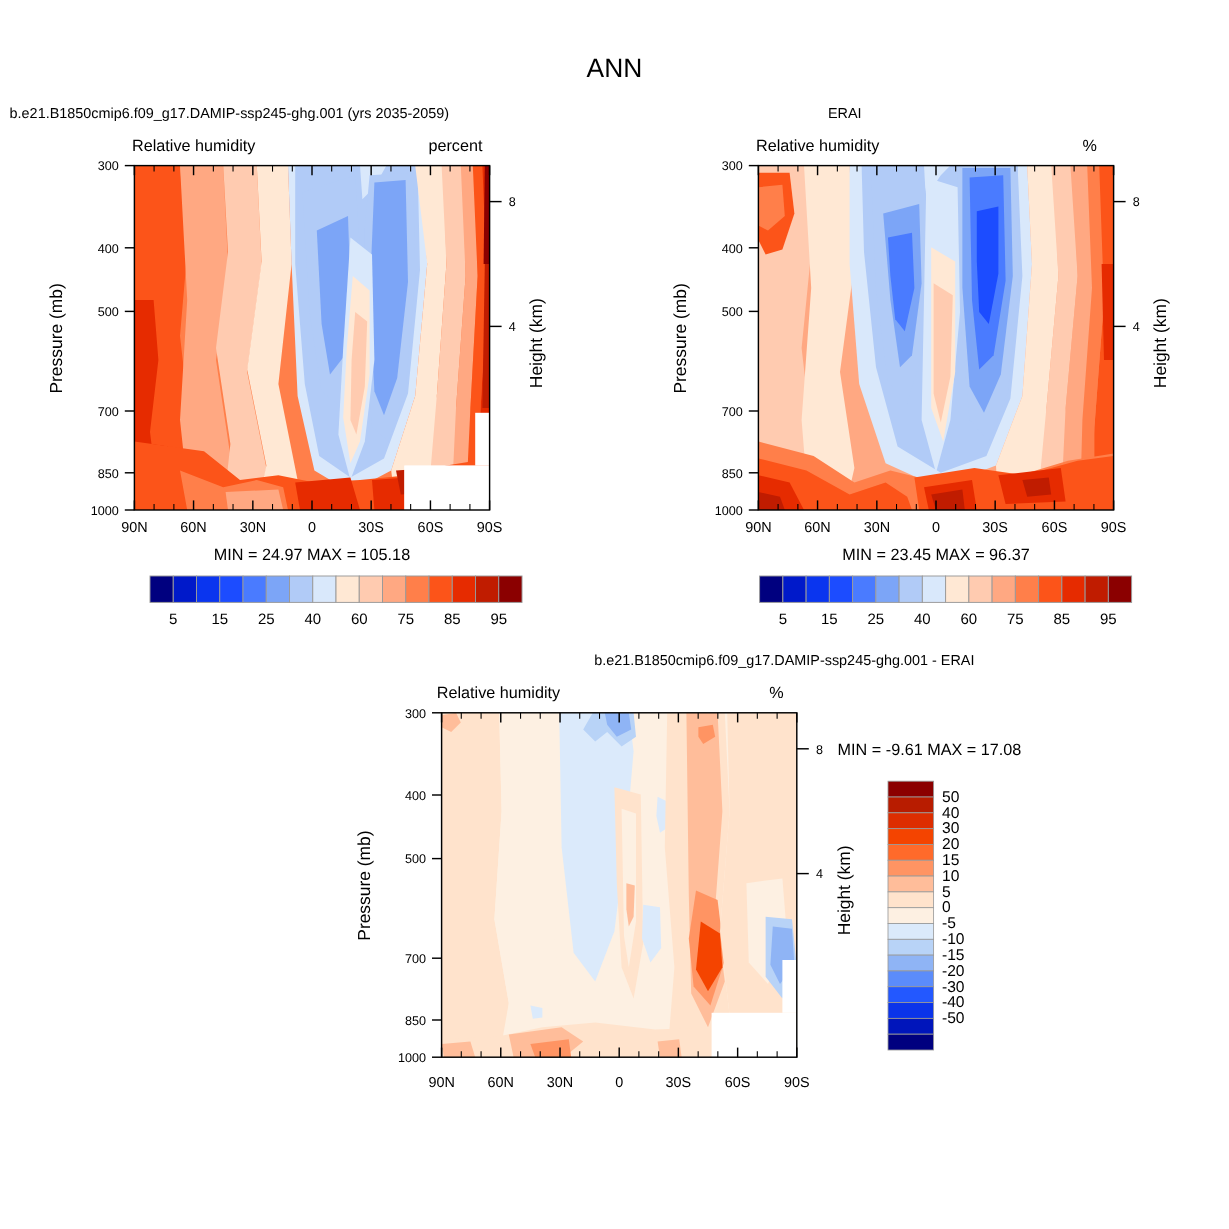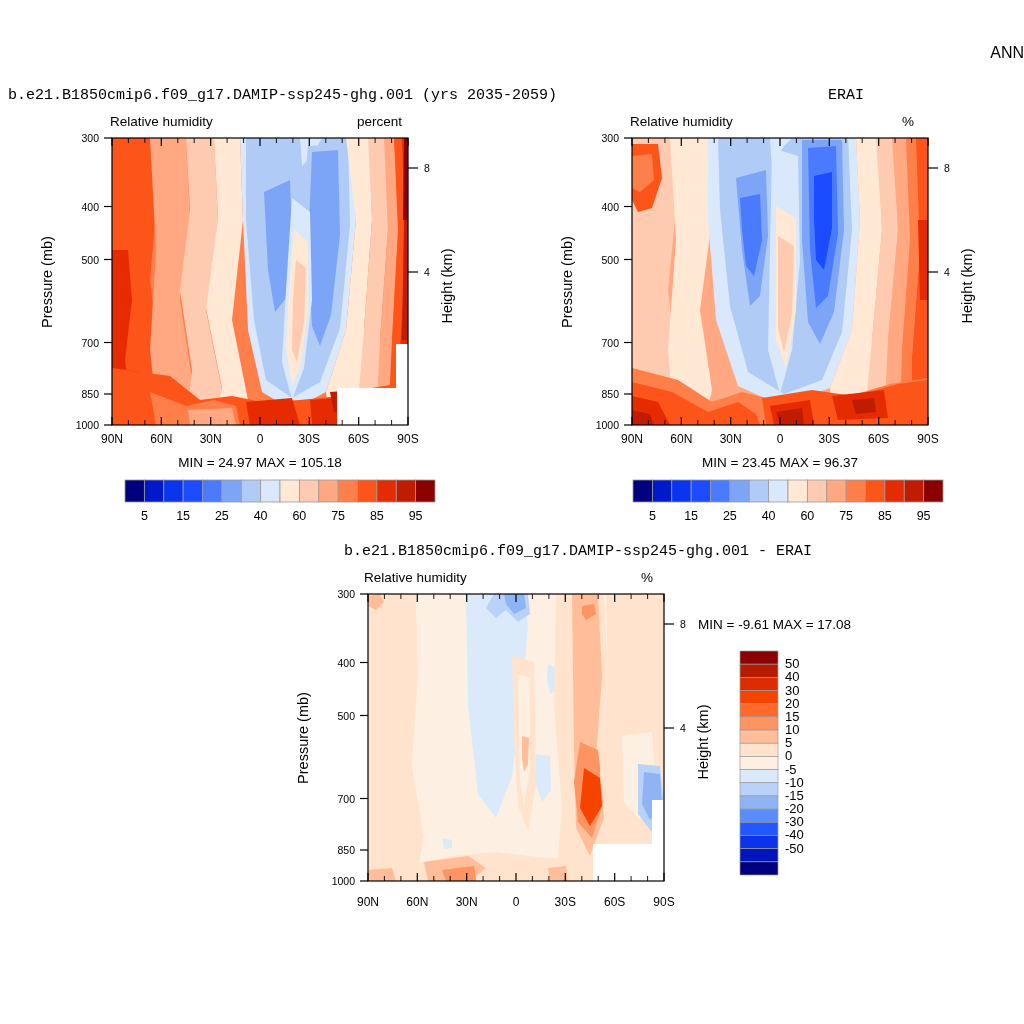--- a/index.html
+++ b/index.html
@@ -2,22 +2,22 @@
 <html><head>
 <meta charset="utf-8">
 <style>
   html,body{margin:0;padding:0;background:#ffffff;}
   body{width:1024px;height:1024px;position:relative;
        font-family:"Liberation Sans", sans-serif;color:#000;overflow:hidden;}
   .abs{position:absolute;}
   .ctr{text-align:center;}
   svg{display:block;overflow:visible;}
   text{font-family:"Liberation Sans", sans-serif;fill:#000;}
-  .t-title{font-size:16px;text-align:right;}
-  .t-case{font-size:15px;font-family:Liberation Mono, monospace;}
+  .t-title{font-size:22px;}
+  .t-case{font-size:12px;}
   .t-hdr{font-size:13.5px;}
   .t-ax{font-size:12px;}
   .t-axsm{font-size:10.5px;}
   .t-axname{font-size:14.5px;}
   .t-mm{font-size:13.5px;}
   .t-cb{font-size:13px;}
   .t-cbv{font-size:12.5px;}
   .frame{fill:none;stroke:#000;stroke-width:1.2;}
   .tick{stroke:#000;stroke-width:1.2;}
   .tickm{stroke:#000;stroke-width:0.9;}
@@ -187,21 +187,21 @@
       <text x="183.13" y="45" text-anchor="middle" class="t-cbv">15</text>
       <text x="221.88" y="45" text-anchor="middle" class="t-cbv">25</text>
       <text x="260.63" y="45" text-anchor="middle" class="t-cbv">40</text>
       <text x="299.38" y="45" text-anchor="middle" class="t-cbv">60</text>
       <text x="338.13" y="45" text-anchor="middle" class="t-cbv">75</text>
       <text x="376.88" y="45" text-anchor="middle" class="t-cbv">85</text>
       <text x="415.63" y="45" text-anchor="middle" class="t-cbv">95</text>
     </g>
 </svg>
 
-<div class="abs ctr t-case" style="left:544px;top:87px;width:320px;text-align:right;">ERAI</div>
+<div class="abs ctr t-case" style="left:544px;top:87px;width:320px;">ERAI</div>
 
 <svg class="abs" style="left:512px;top:100px;" width="490" height="440">
   <text class="t-hdr" x="118" y="26">Relative humidity</text>
   <text class="t-hdr" x="390" y="26">%</text>
 
   <g>
     <clipPath id="clipB">
         <rect x="120" y="38" width="296" height="287"></rect>
       </clipPath>
     <g clip-path="url(#clipB)">

